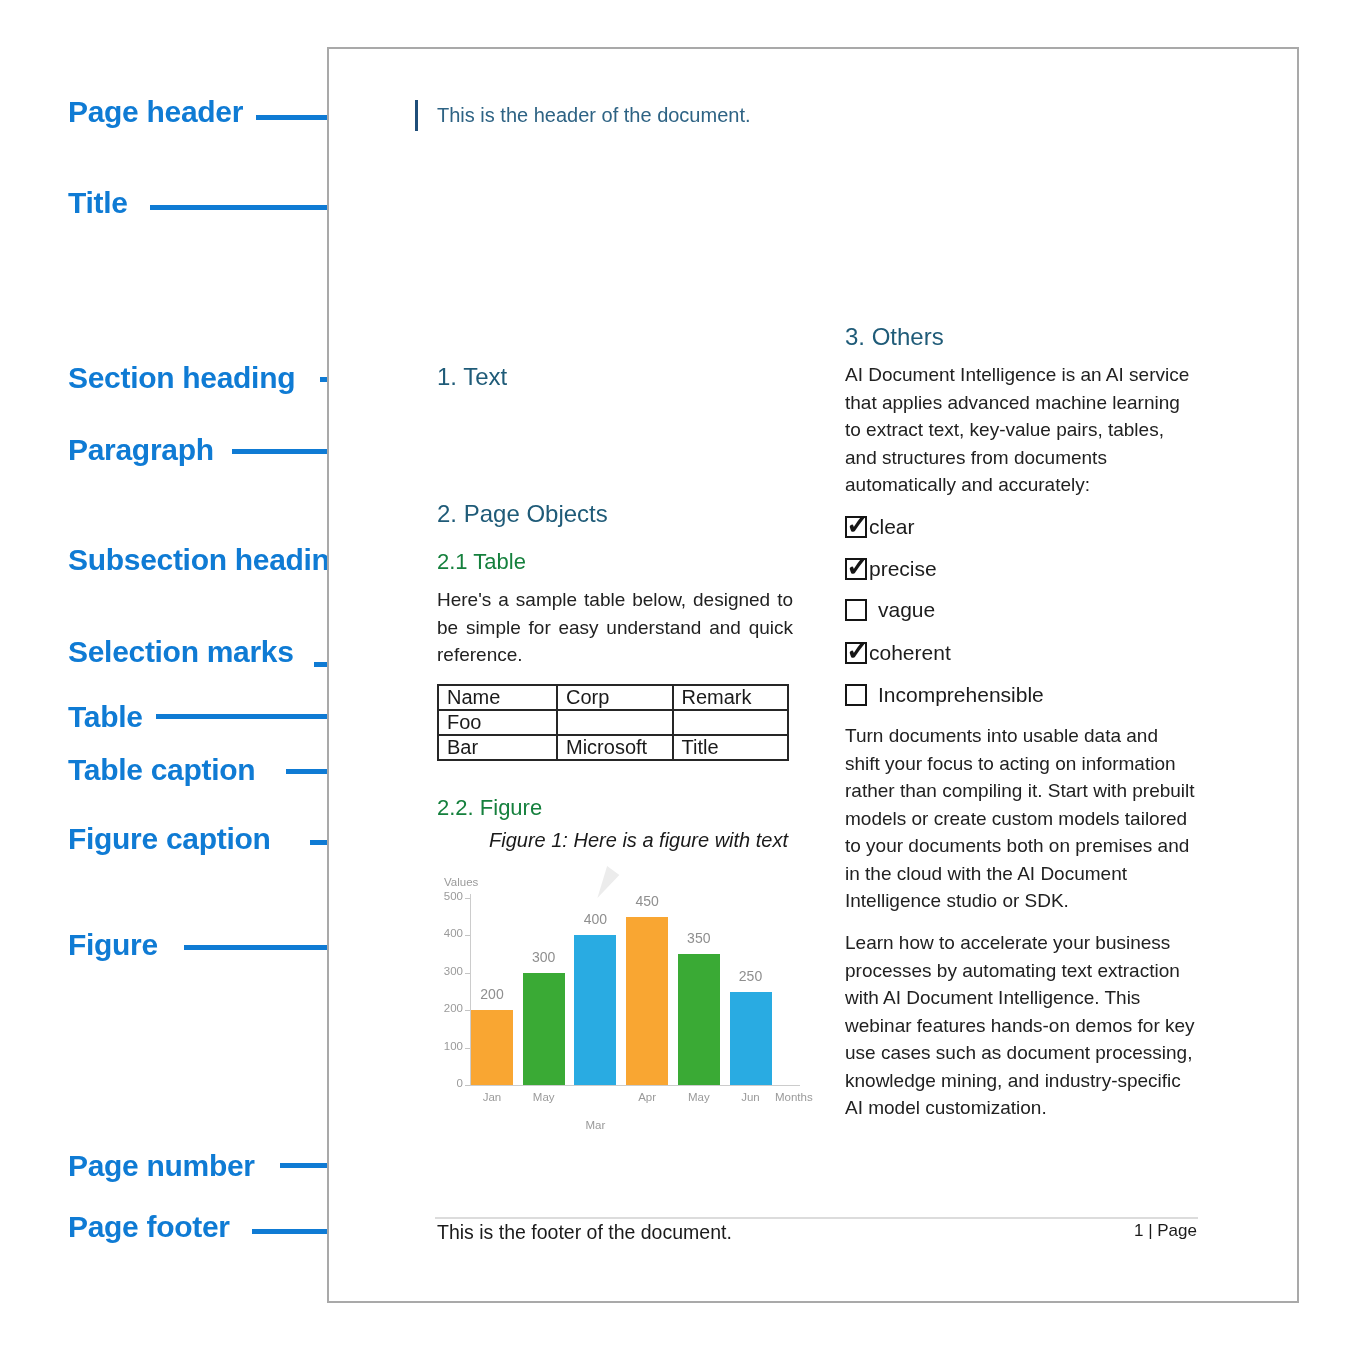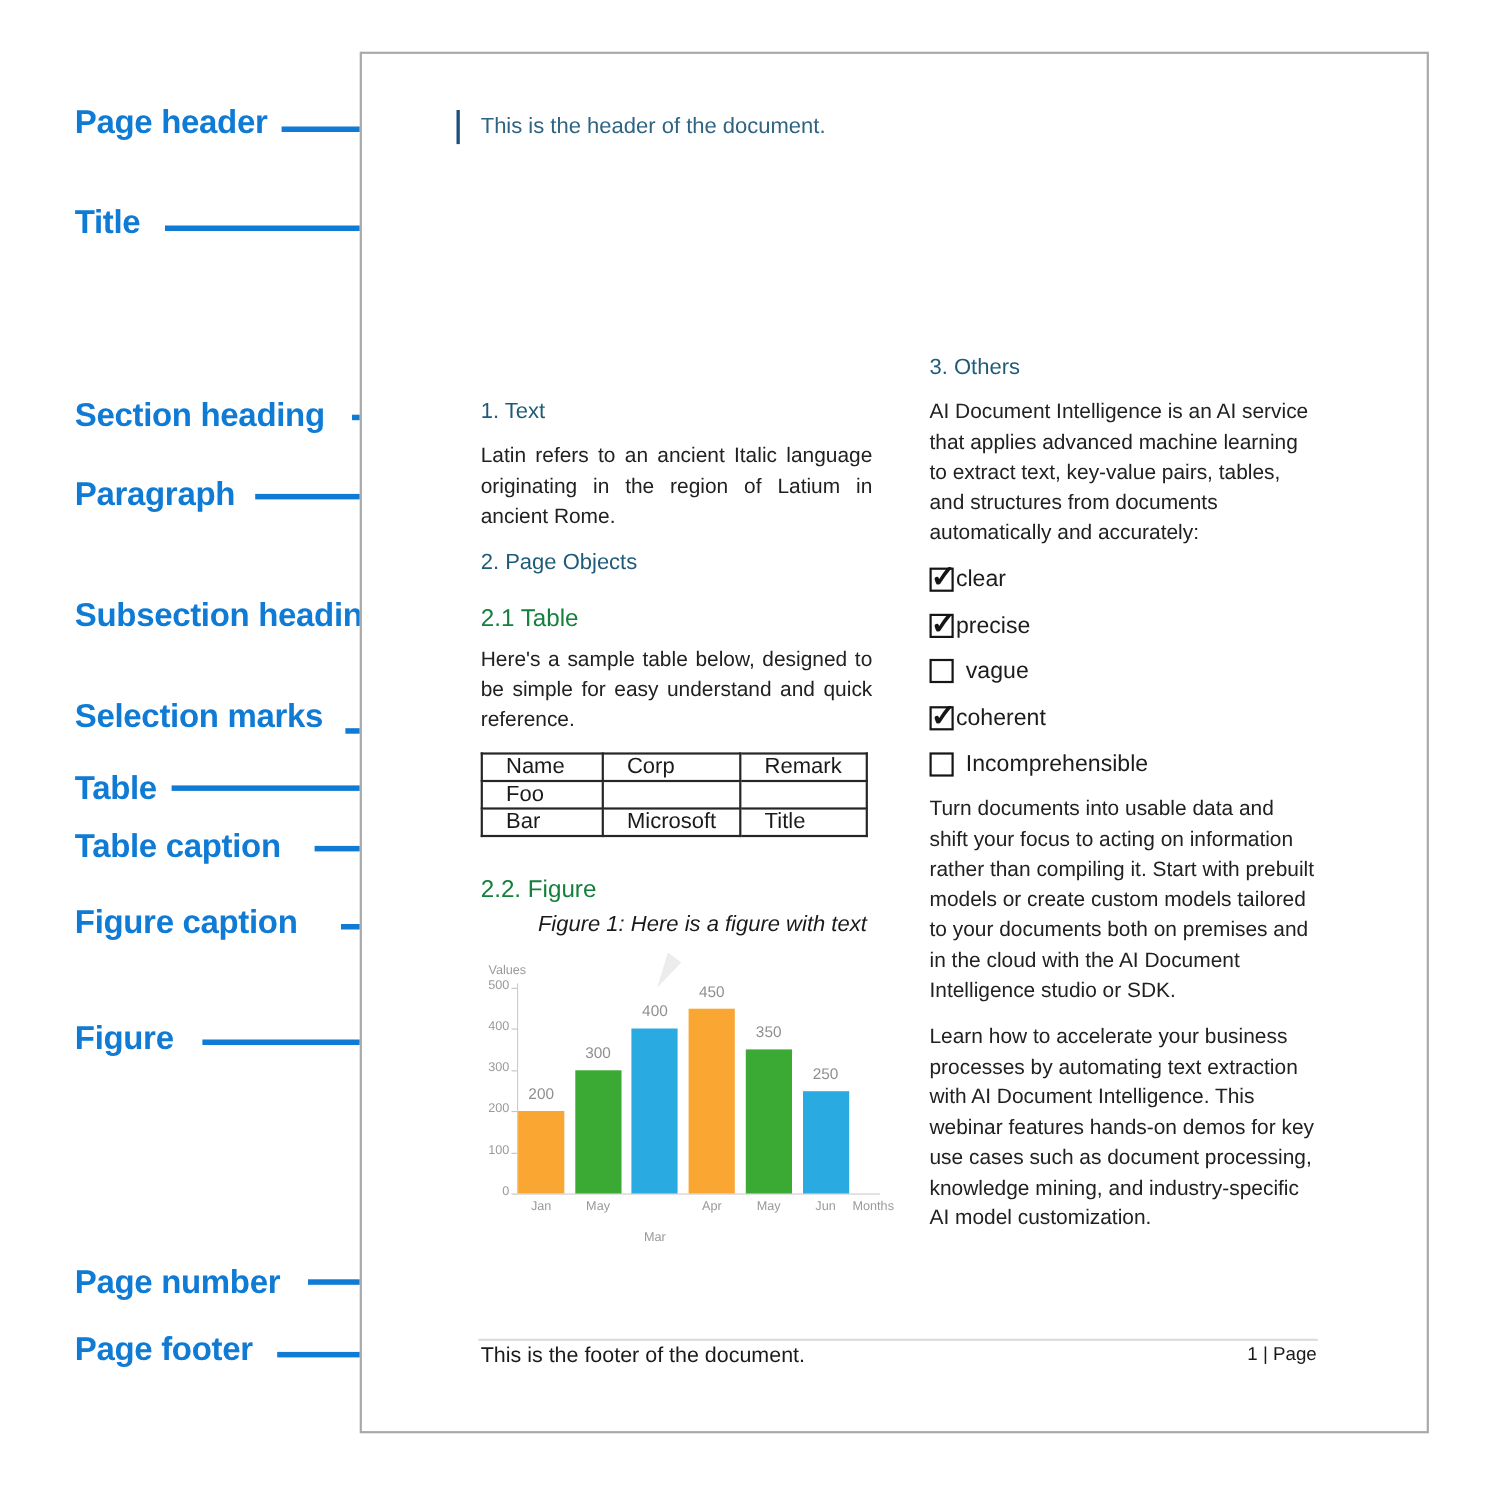--- a/index.html
+++ b/index.html
@@ -17,28 +17,28 @@
   .ah-down{position:absolute;width:0;height:0;border-left:9px solid transparent;
            border-right:9px solid transparent;border-top:14px solid #0f7bd4;}
 
   
   .page{position:absolute;left:327px;top:47px;width:968px;height:1252px;
         background:#fff;border:2px solid #a9a9a9;}
   .abs{position:absolute;}
   .hdr-bar{left:86px;top:51px;width:3px;height:31px;background:#1f4e79;}
   .hdr-text{left:108px;top:55px;font-size:20px;color:#2e6384;}
   .doc-title{left:394px;top:132px;font-size:42px;color:#101010;letter-spacing:-0.5px;}
-  .h-sec{font-size:20px;color:#1f5b78;}
+  .h-sec{font-size:24px;color:#1f5b78;}
   .h-sub{font-size:22px;color:#15803d;}
   .para{width:352px;font-size:19px;line-height:27.5px;color:#212121;}
   .just{width:356px;text-align:justify;}
 
   table.doc-table{left:108px;top:635px;width:352px;border-collapse:collapse;}
   table.doc-table td{border:2px solid #262626;font-size:20px;color:#1a1a1a;
-                     padding:0 21px;height:23px;}
+                     padding:0 8px;height:23px;}
   .tbl-caption{left:108px;top:708px;width:352px;text-align:center;
                font-style:italic;font-size:19px;color:#1a1a1a;}
   .fig-caption{left:160px;top:780px;font-style:italic;font-size:20px;color:#1a1a1a;}
 
   
   .cb-row{position:absolute;left:516px;display:flex;align-items:center;gap:11px;
           font-size:21px;color:#1c1c1c;height:28px;}
   .cb-row.checked{gap:2px;}
   .cb-box{position:relative;width:18px;height:18px;border:2px solid #151515;
           flex:0 0 auto;}
@@ -119,21 +119,20 @@
       <i class="ah"></i>
     </div>
 
   <div class="page">
 
     <div class="abs hdr-bar"></div>
     <div class="abs hdr-text">This is the header of the document.</div>
 
 
     <div class="abs h-sec" style="left:108px;top:314px">1. Text</div>
-    <div class="abs para just" style="left:108px;top:352px">Latin refers to an ancient Italic language originating in the region of Latium in ancient Rome.</div>
     <div class="abs h-sec" style="left:108px;top:451px">2. Page Objects</div>
     <div class="abs h-sub" style="left:108px;top:500px">2.1 Table</div>
     <div class="abs para just" style="left:108px;top:537px">Here's a sample table below, designed to be simple for easy understand and quick reference.</div>
 
     <table class="abs doc-table">
       <tbody>
           <tr>
         <td style="width:34%">Name</td>
         <td style="width:33%">Corp</td>
         <td style="width:33%">Remark</td>

